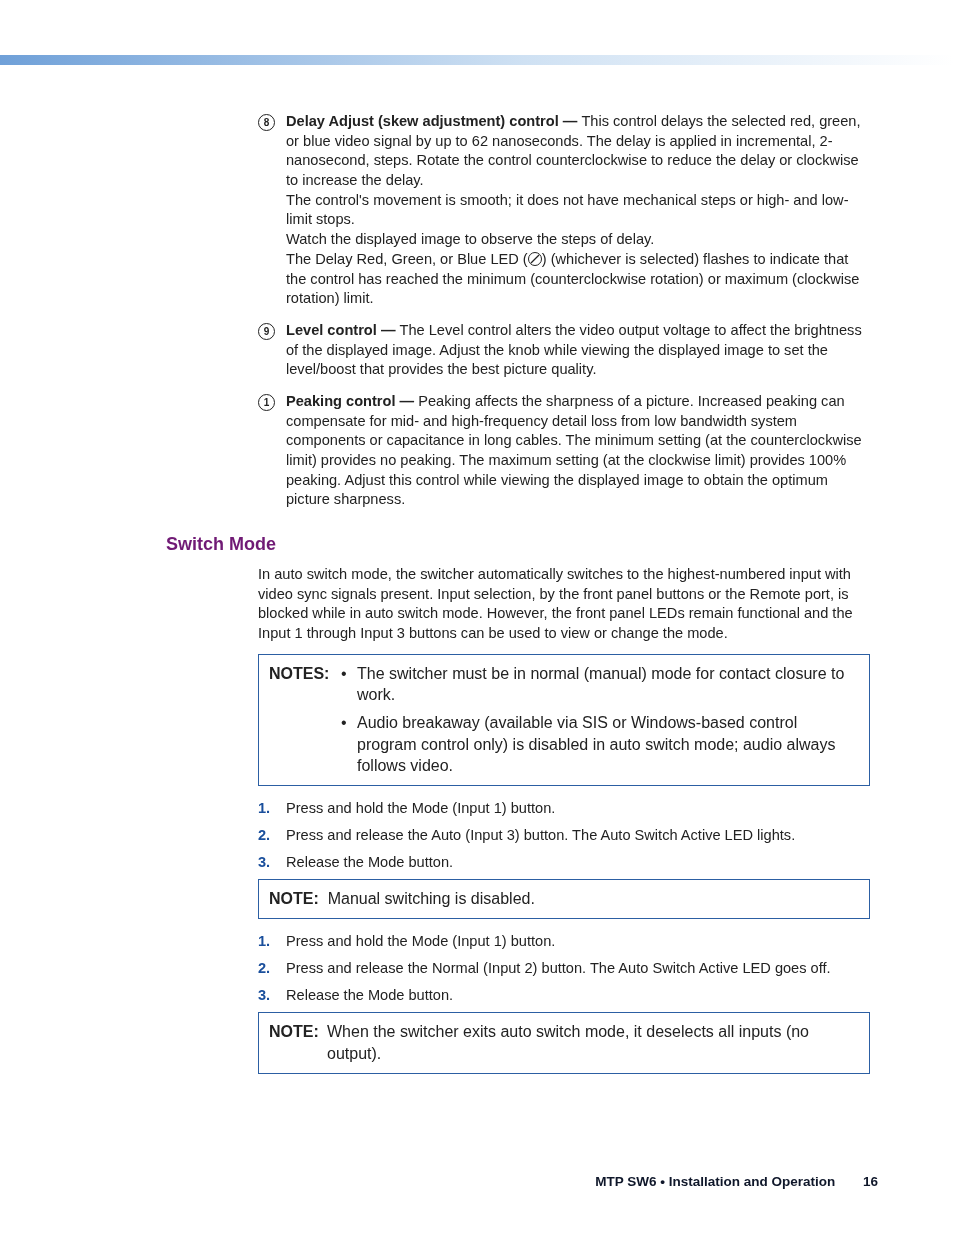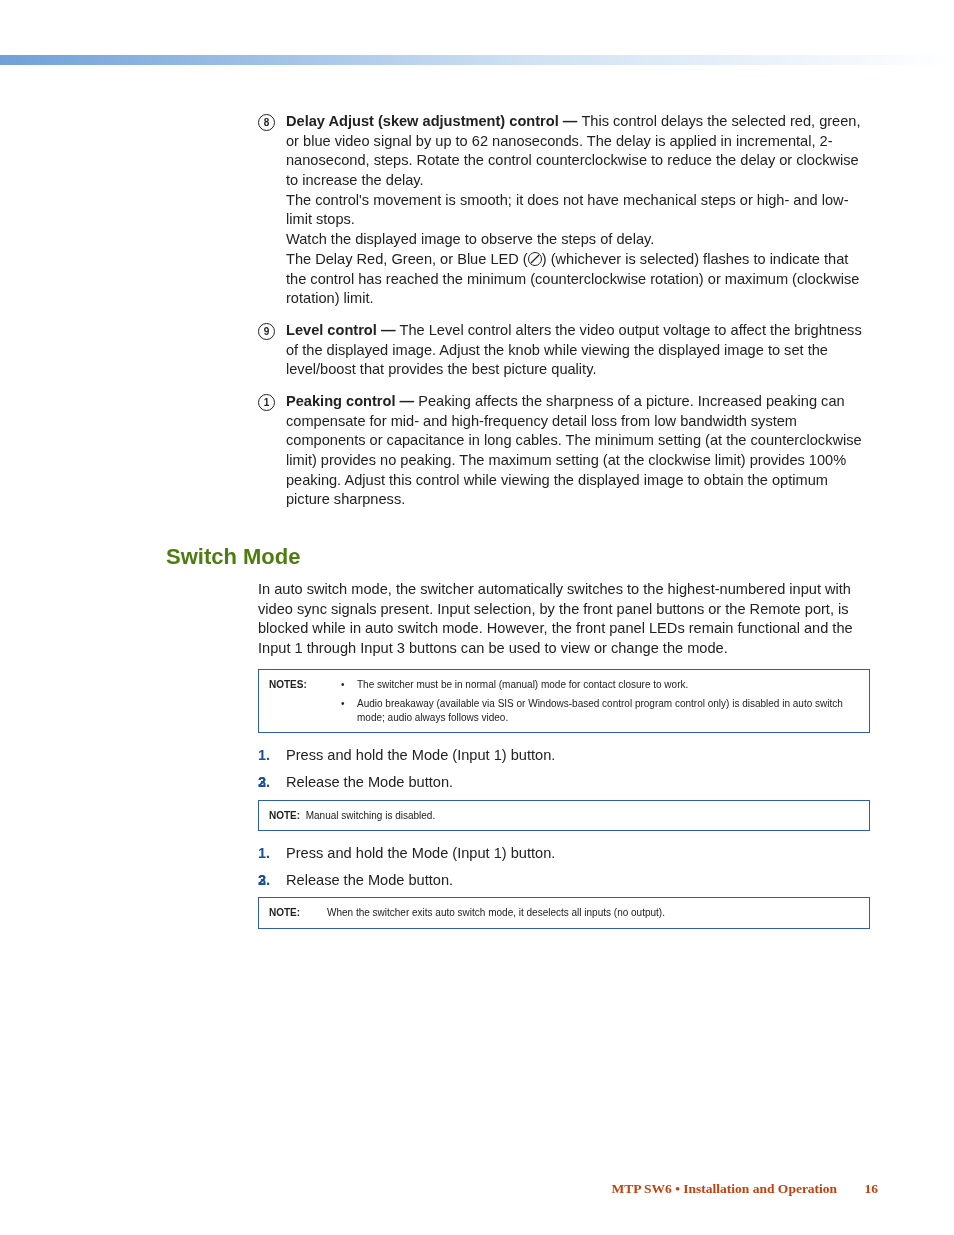--- a/index.html
+++ b/index.html
@@ -5,35 +5,35 @@
   * { box-sizing: border-box; margin: 0; padding: 0; }
   html, body { width: 954px; height: 1235px; background: #fff; font-family: "Segoe UI", "Helvetica Neue", Arial, sans-serif; color: #222; }
   .page { position: relative; width: 954px; height: 1235px; }
   .topbar { position: absolute; top: 55px; left: 0; width: 100%; height: 10px; background: linear-gradient(to right, #6fa0d8 0%, #cfe1f3 55%, #ffffff 100%); }
   .content { position: absolute; top: 112px; left: 258px; width: 612px; }
   .bullet-item { position: relative; padding-left: 28px; margin-bottom: 12px; font-size: 14.6px; line-height: 1.35; }
   .bullet-item .num { position: absolute; left: 0; top: 2px; width: 17px; height: 17px; border: 1.6px solid #222; border-radius: 50%; font-size: 10px; font-weight: 700; text-align: center; line-height: 15px; background: #fff; }
   .bullet-item .title { font-weight: 700; }
   .bullet-item p { margin-bottom: 0; }
   .bullet-item .para { margin-top: 0; }
-  .heading { color: #4d7c0f; font-weight: 700; font-size: 22px; margin: 34px 0 10px -92px; }
+  .heading { color: #701a75; font-weight: 700; font-size: 18px; margin: 24px 0 10px -92px; }
   .bodytext { font-size: 14.6px; line-height: 1.35; margin-bottom: 10px; }
-  .note-box { border: 1px solid #2c5fa3; padding: 8px 24px 8px 10px; margin: 6px 0 12px 0; font-size: 10px; line-height: 1.35; }
+  .note-box { border: 1px solid #2c5fa3; padding: 8px 24px 8px 10px; margin: 6px 0 12px 0; font-size: 16px; line-height: 1.35; }
   .note-box .nlabel { font-weight: 800; }
   .note-row { display: flex; }
   .note-row .lab { flex: 0 0 72px; font-weight: 800; }
   .note-row .bcol { flex: 0 0 16px; }
   .note-row .txt { flex: 1; }
   .note-row + .note-row { margin-top: 6px; }
   .ol { margin: 4px 0 6px 0; }
   .ol-item { position: relative; padding-left: 28px; font-size: 14.6px; line-height: 1.45; margin-bottom: 6px; }
   .ol-item .n { position: absolute; left: 0; top: 0; font-weight: 800; color: #1a4f9c; }
   .inline-icon { display: inline-block; width: 14px; height: 14px; border: 1.3px solid #222; border-radius: 50%; vertical-align: -2px; position: relative; }
   .inline-icon svg { position: absolute; left: 1px; top: 1px; }
-  .footer { position: absolute; bottom: 38px; right: 76px; font-size: 13.5px; color: #c2410c; font-weight: 700; font-family: Liberation Serif, serif; }
+  .footer { position: absolute; bottom: 46px; right: 76px; font-size: 13.5px; color: #0f172a; font-weight: 700; }
   .footer .pg { display: inline-block; margin-left: 24px; }
 </style>
 </head>
 <body>
 
 <div class="page">
   <div class="topbar"></div>
 
   <div class="content">
 
@@ -69,31 +69,31 @@
       </div>
       <div class="note-row">
         <div class="lab"></div>
         <div class="bcol">•</div>
         <div class="txt">Audio breakaway (available via SIS or Windows-based control program control only) is disabled in auto switch mode; audio always follows video.</div>
       </div>
     </div>
 
     <div class="ol">
       <div class="ol-item"><span class="n">1.</span><span>Press and hold the Mode (Input 1) button.</span></div>
-      <div class="ol-item"><span class="n">2.</span></div>
+      <div class="ol-item"><span class="n">2.</span><span>Press and release the Auto (Input 3) button.  The Auto Switch Active LED lights.</span></div>
       <div class="ol-item"><span class="n">3.</span><span>Release the Mode button.</span></div>
     </div>
 
     <div class="note-box">
       <span class="nlabel">NOTE:</span>&nbsp;&nbsp;<span>Manual switching is disabled.</span>
     </div>
 
     <div class="ol">
       <div class="ol-item"><span class="n">1.</span><span>Press and hold the Mode (Input 1) button.</span></div>
-      <div class="ol-item"><span class="n">2.</span></div>
+      <div class="ol-item"><span class="n">2.</span><span>Press and release the Normal (Input 2) button.  The Auto Switch Active LED goes off.</span></div>
       <div class="ol-item"><span class="n">3.</span><span>Release the Mode button.</span></div>
     </div>
 
     <div class="note-box">
       <div style="display:flex;">
         <div style="flex:0 0 58px;" class="nlabel">NOTE:</div>
         <div style="flex:1;">When the switcher exits auto switch mode, it deselects all inputs (no output).</div>
       </div>
     </div>
 

